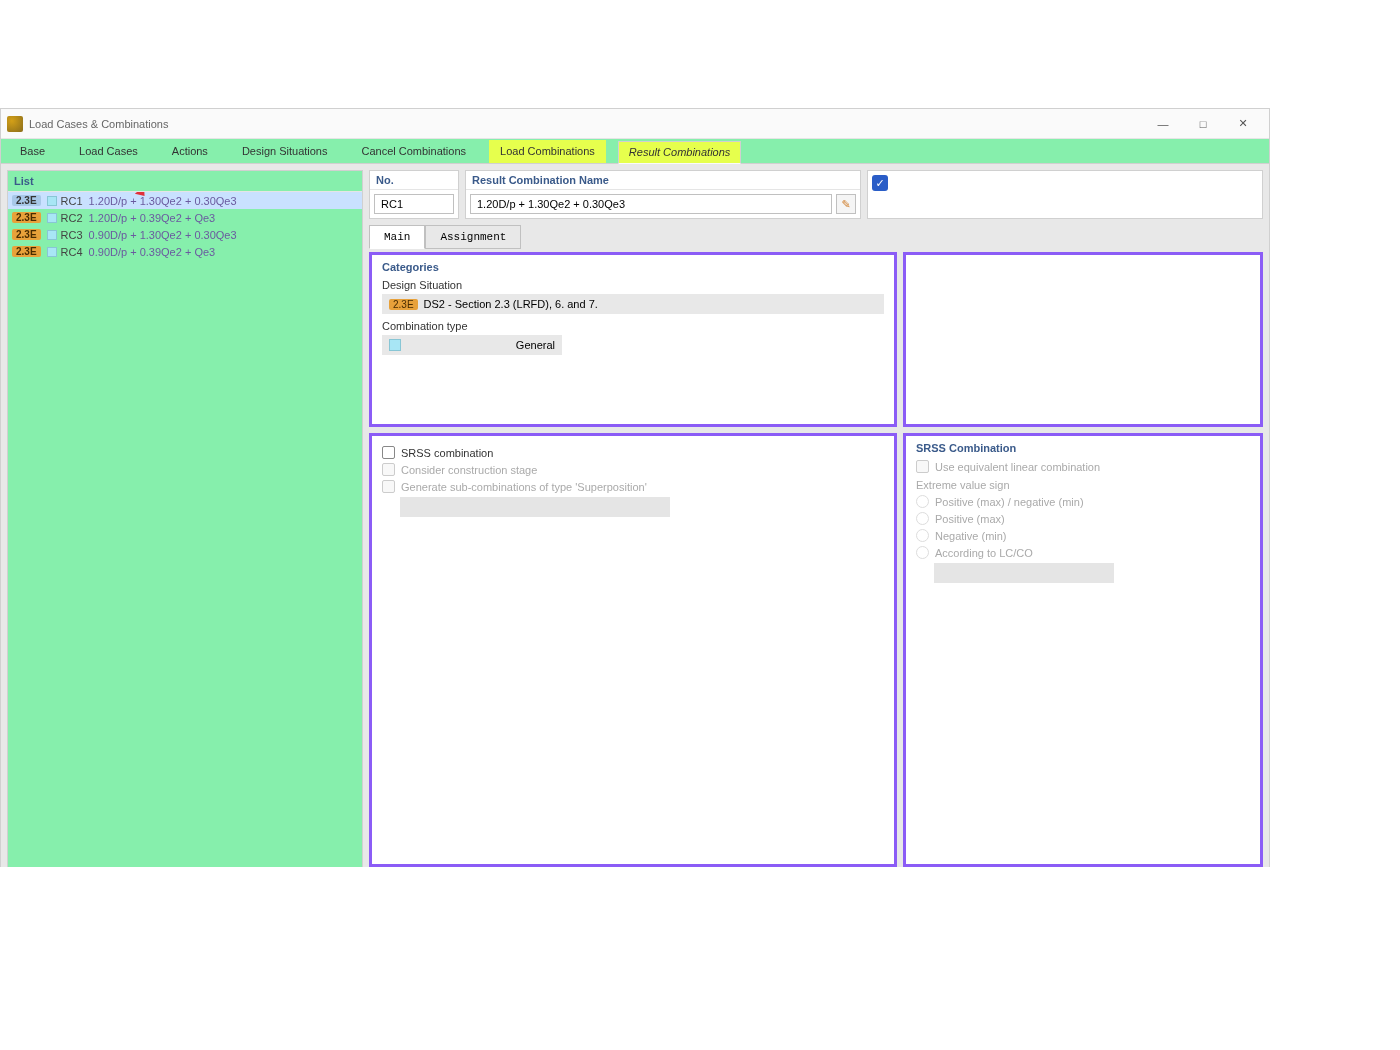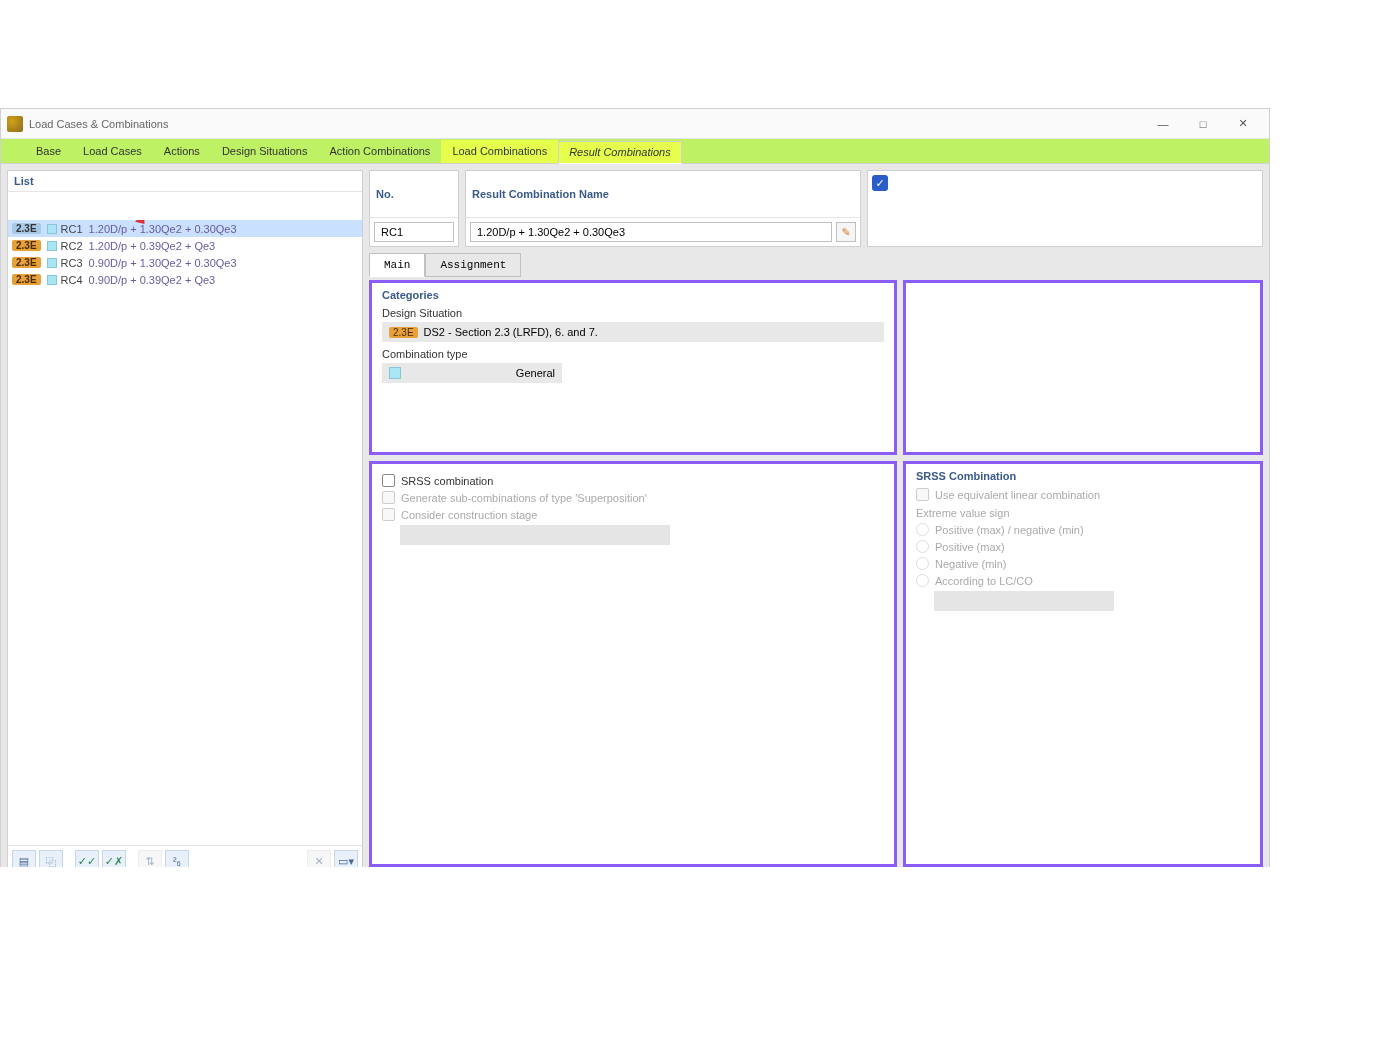--- a/index.html
+++ b/index.html
@@ -2,26 +2,26 @@
 <html><head>
 <meta charset="utf-8">
 <style>
 * { box-sizing: border-box; font-family: 'Segoe UI', Tahoma, sans-serif; font-size: 11px; }
 body { margin: 0; background: #fff; }
 .window { width: 1270px; height: 867px; margin: 0; background: #f5f5f5; border: 1px solid #d0d0d0; display: flex; flex-direction: column; position: relative; top: 108px; left: 0; }
 .titlebar { height: 30px; display: flex; align-items: center; padding: 0 6px; background: #fafafa; border-bottom: 1px solid #e5e5e5; justify-content: space-between; }
 .titlebar .app-icon { width: 16px; height: 16px; background: radial-gradient(circle at 30% 30%, #d4a017, #8a6d1b); border-radius: 2px; margin-right: 6px; }
 .titlebar .title { color: #666; flex: 1; }
 .titlebar .win-btn { width: 40px; height: 30px; display:flex; align-items:center; justify-content:center; color:#555; }
-.tabs { display: flex; align-items: flex-end; height: 25px; background: #bef264; border-bottom: 1px solid #d0d0d0; padding-left: 24px; }
+.tabs { display: flex; align-items: flex-end; height: 25px; background: #86efac; border-bottom: 1px solid #d0d0d0; padding-left: 8px; gap: 12px; }
 .tab { padding: 4px 10px 5px 10px; color: #333; cursor: pointer; border: 1px solid transparent; margin-right: 0px; }
 .tab.selA { background: #fafafa; border: 1px solid #d0d0d0; border-bottom: 1px solid #fafafa; position: relative; top: 1px; font-style: italic; }
 .tab.hi { background: #e6ff4d; }
 .content { flex: 1; display: flex; padding: 6px; gap: 6px; background: #e8e8e8; }
-.left { width: 356px; background: #ffffff; border: 1px solid #d0d0d0; display: flex; flex-direction: column; gap: 28px; }
+.left { width: 356px; background: #86efac; border: 1px solid #d0d0d0; display: flex; flex-direction: column; }
 .left-header { padding: 4px 6px; color: #3a5a8a; font-weight: 600; border-bottom: 1px solid #e5e5e5; }
 .list { flex: 1; overflow: auto; position: relative; }
 .row { display: flex; align-items: center; height: 17px; padding: 0 4px; color: #6a5a9f; }
 .row.sel { background: #c9e1ff; }
 .badge { background: #e8a13a; color: #4a2c00; font-size: 10px; padding: 0 4px; border-radius: 2px; margin-right: 6px; font-weight:600; }
 .row.sel .badge { background: #a8c8e8; color:#333; }
 .color-sw { width: 10px; height: 10px; margin-right: 4px; background: #a8e6f5; border:1px solid #88c6d5; }
 .rid { color: #444; margin-right: 6px; }
 .redarrow { position: absolute; left: 110px; top: -19px; width: 30px; height: 20px; }
 .redarrow::after { content:''; position:absolute; width:2px; height:20px; background:#e0303a; transform: rotate(-40deg); left:15px; top:2px; }
@@ -29,21 +29,21 @@
 .left-toolbar { padding: 4px; border-top: 1px solid #e5e5e5; display: flex; gap: 3px; align-items:center; }
 .tbtn { width: 24px; height: 22px; border: 1px solid #c9d6e8; background: #e8f0fb; display:flex; align-items:center; justify-content:center; color:#4a6a9a; cursor:pointer; }
 .tbtn.g { }
 .tbtn.dis { opacity: 0.5; background:#f0f0f0; border-color:#ddd; }
 .left-filter { padding: 2px 4px; border-top: 1px solid #e5e5e5; display:flex; }
 .filter-sw { width: 28px; background: #e0e0e0; border:1px solid #c0c0c0; }
 .filter-sel { flex:1; border:1px solid #c0c0c0; border-left:none; padding: 2px 6px; display:flex; justify-content:space-between; align-items:center; background:#fafafa; }
 .right { flex: 1; display: flex; flex-direction: column; gap: 4px; }
 .top-fields { display: flex; gap: 6px; }
 .field-box { background: #fff; border: 1px solid #d0d0d0; padding: 0; display:flex; flex-direction:column; }
-.field-label { color: #3a5a8a; font-weight: 600; padding: 17px 6px; border-bottom: 1px solid #e5e5e5; }
+.field-label { color: #3a5a8a; font-weight: 600; padding: 3px 6px; border-bottom: 1px solid #e5e5e5; }
 .field-body { padding: 4px; display:flex; align-items:center; gap:4px; }
 .txt { border: 1px solid #c0c0c0; background: #fff; padding: 3px 6px; flex:1; }
 .editicon { width:20px; height:20px; border:1px solid #c0c0c0; background:#f5f5f5; display:flex; align-items:center; justify-content:center; color:#d08030; }
 .chk { width:16px; height:16px; background:#2a5dc7; border-radius:3px; display:flex; align-items:center; justify-content:center; color:#fff; font-size:11px; }
 .subtabs { display:flex; margin-top:2px; }
 .subtab { padding: 5px 14px; border: 1px solid #c0c0c0; background: #e8e8e8; cursor:pointer;font-family:Liberation Mono, monospace; }
 .subtab.act { background:#fff; border-bottom:1px solid #fff; position:relative; z-index:2; }
 .panel-grid { flex:1; display:grid; grid-template-columns: 1fr 360px; grid-template-rows: 175px 1fr auto; gap:6px; margin-top:-1px; }
 .panel { background:#fff; border:3px solid #8b5cf6; padding: 6px 10px; }
 .sec-title { color:#3a5a8a; font-weight:600; margin-bottom:6px; }
@@ -77,21 +77,21 @@
     <div class="win-btn">—</div>
     <div class="win-btn">□</div>
     <div class="win-btn">✕</div>
   </div>
 
   <div class="tabs">
     <div class="tab">Base</div>
     <div class="tab">Load Cases</div>
     <div class="tab">Actions</div>
     <div class="tab">Design Situations</div>
-    <div class="tab">Action Combinations</div>
+    <div class="tab">Cancel Combinations</div>
     <div class="tab hi">Load Combinations</div>
     <div class="tab hi selA">Result Combinations</div>
   </div>
 
   <div class="content">
     <div class="left">
       <div class="left-header">List</div>
       <div class="list">
         <div class="redarrow"></div>
         <div class="row sel">
@@ -184,25 +184,25 @@
         </div>
         <div class="panel"></div>
 
         <div class="panel">
           <div class="cbrow">
             <div class="cb"></div>
             <span>SRSS combination</span>
           </div>
           <div class="cbrow dis-text">
             <div class="cb dis"></div>
+            <span>Consider construction stage</span>
+          </div>
+          <div class="cbrow dis-text">
+            <div class="cb dis"></div>
             <span>Generate sub-combinations of type 'Superposition'</span>
-          </div>
-          <div class="cbrow dis-text">
-            <div class="cb dis"></div>
-            <span>Consider construction stage</span>
           </div>
           <div class="grayblk"></div>
         </div>
 
         <div class="panel">
           <div class="sec-title">SRSS Combination</div>
           <div class="cbrow dis-text">
             <div class="cb dis"></div>
             <span>Use equivalent linear combination</span>
           </div>

